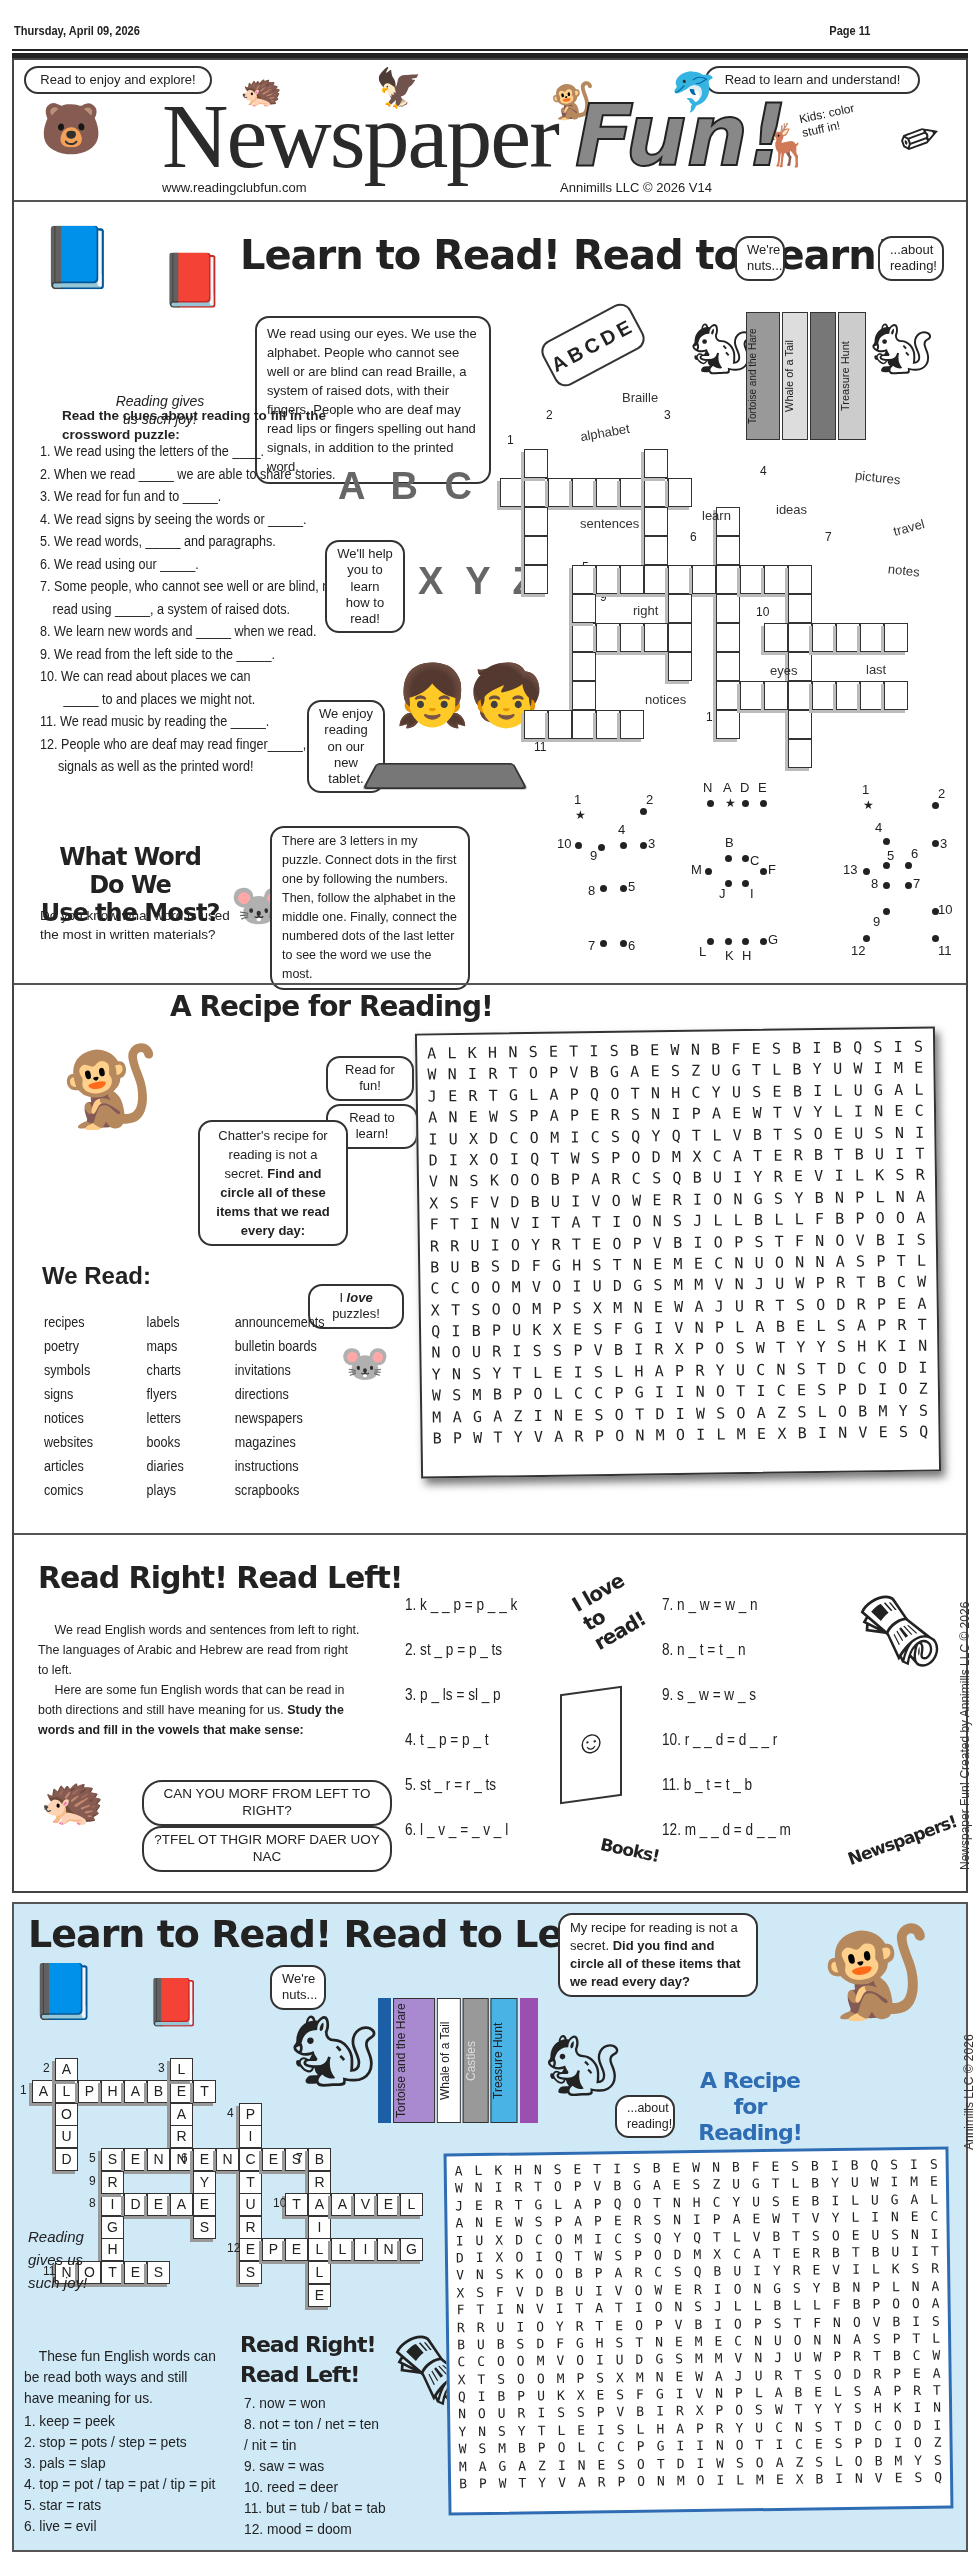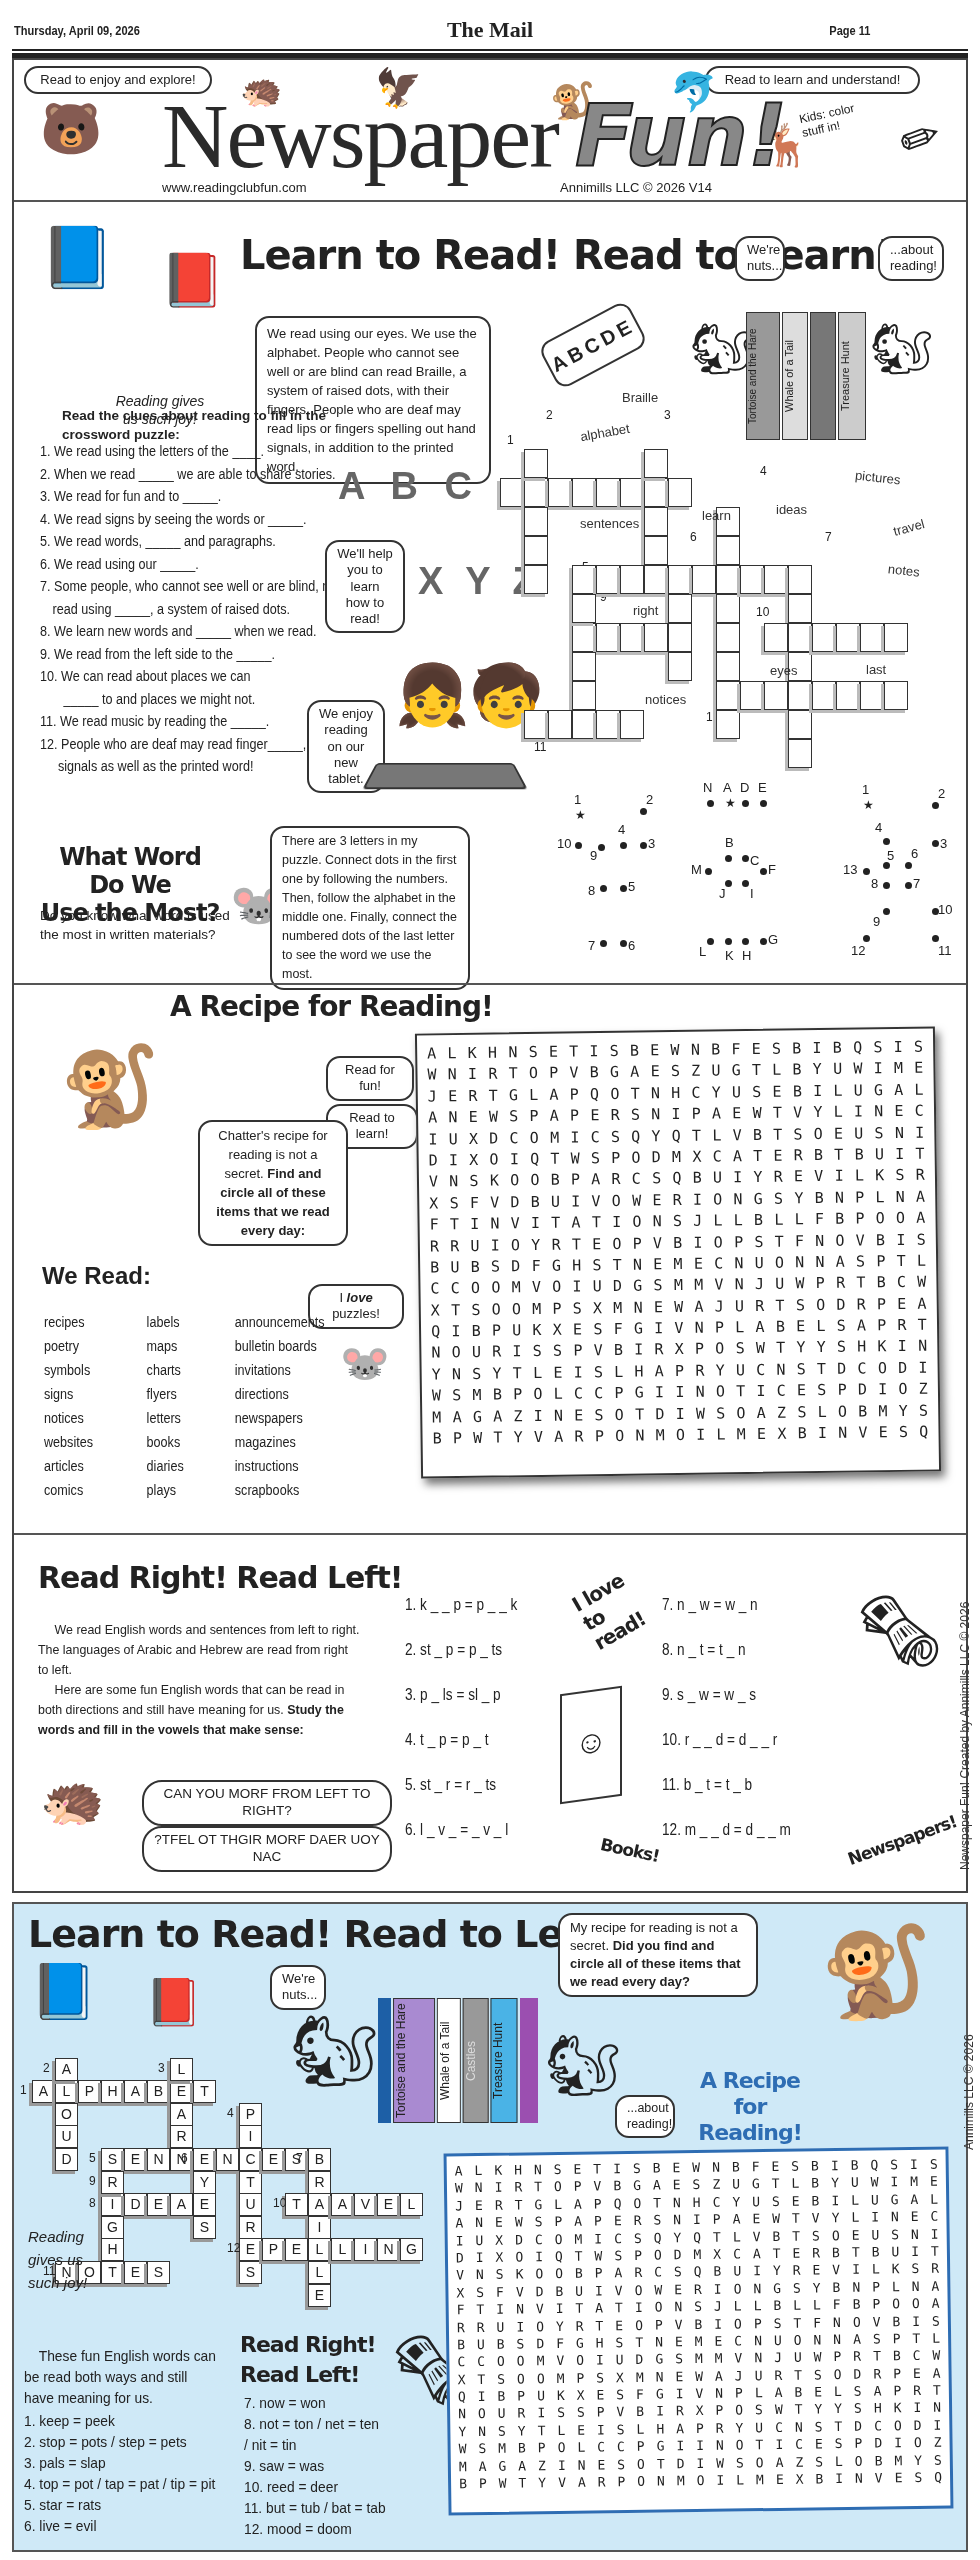--- a/index.html
+++ b/index.html
@@ -44,21 +44,20 @@
   .ans-list { font-size: 15px; line-height: 21px; transform: scaleX(0.92); transform-origin: left; }
   .ws2 { left: 446px; top: 2150px; width: 505px; height: 362px; background: #fff; border: 3px solid #2e6db3; transform: rotate(-0.8deg); padding: 6px 8px; }
   .ws2 .ws-row { font-size: 13px; height: 17.4px; line-height: 17.4px; }
   .blue-vert { left: 962px; top: 2150px; transform: rotate(-90deg); transform-origin: left top; font-size: 12px; white-space: nowrap; color: #333; }
 </style>
 </head>
 <body>
 
 <div class="abs masthead">
   <div class="abs mh-date">Thursday, April 09, 2026</div>
-  <div class="abs mh-title">The Mail</div>
   <div class="abs mh-page">Page 11</div>
   <div class="abs mh-rule1"></div>
   <div class="abs mh-rule2"></div>
 </div>
 
 <div class="abs frame"></div>
 
 <div class="bubble" style="left:24px;top:66px;width:188px;">Read to enjoy and explore!</div>
 <div class="bubble" style="left:705px;top:66px;width:215px;">Read to learn and understand!</div>
 <div class="abs" style="left:40px;top:100px;font-size:50px;color:#555;">🐻</div>

